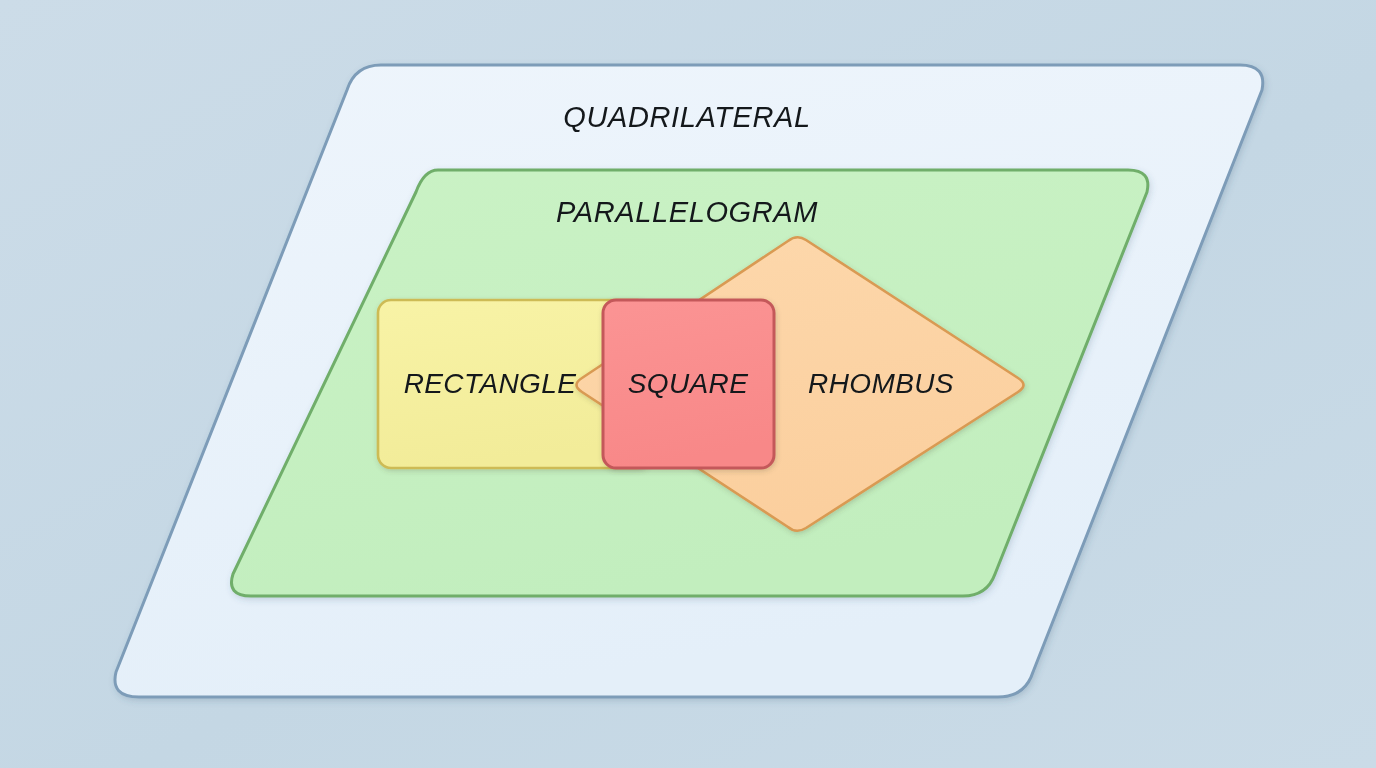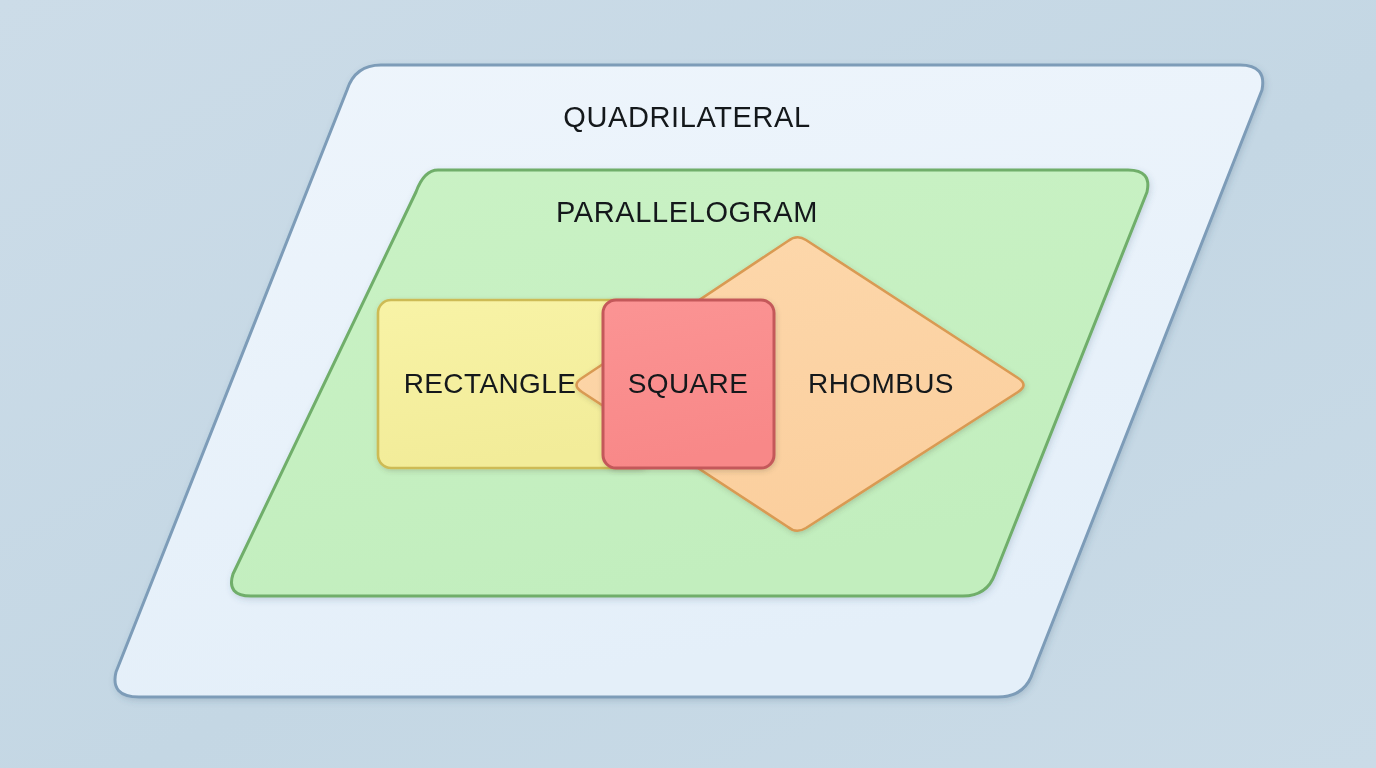--- a/index.html
+++ b/index.html
@@ -11,20 +11,21 @@
     height: 768px;
     overflow: hidden;
     font-family: "Liberation Sans", sans-serif;
     background: #c7d9e5;
   }
   #stage {
     position: relative;
     width: 1116px;
     height: 768px;
     background: linear-gradient(135deg, #cbdce7 0%, #c5d7e4 55%, #c9dae6 100%);
+    font-style: italic;
   }
   #stage svg {
     display: block;
     width: 1376px;
     height: 768px;
   }
   .dgm-label {
     font-family: "Liberation Sans", sans-serif;
     fill: #14181b;
     text-anchor: middle;

